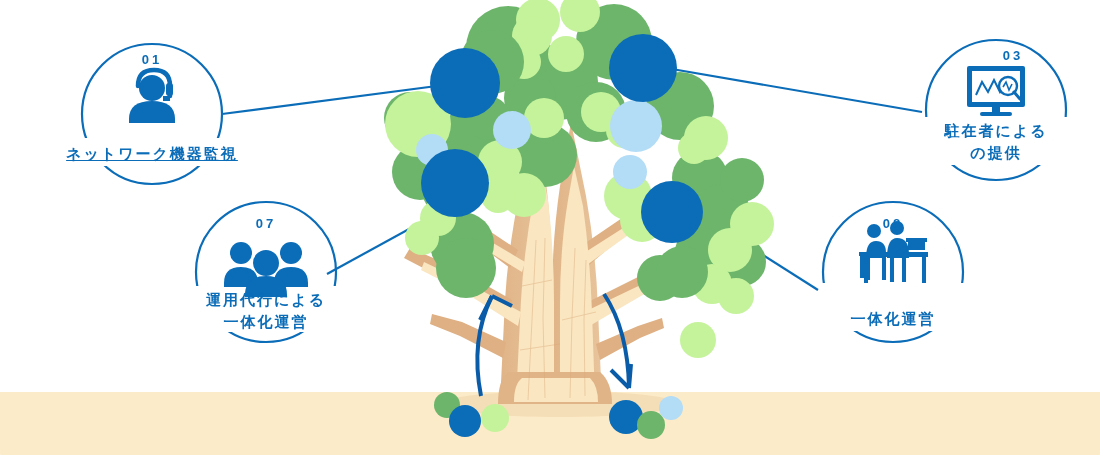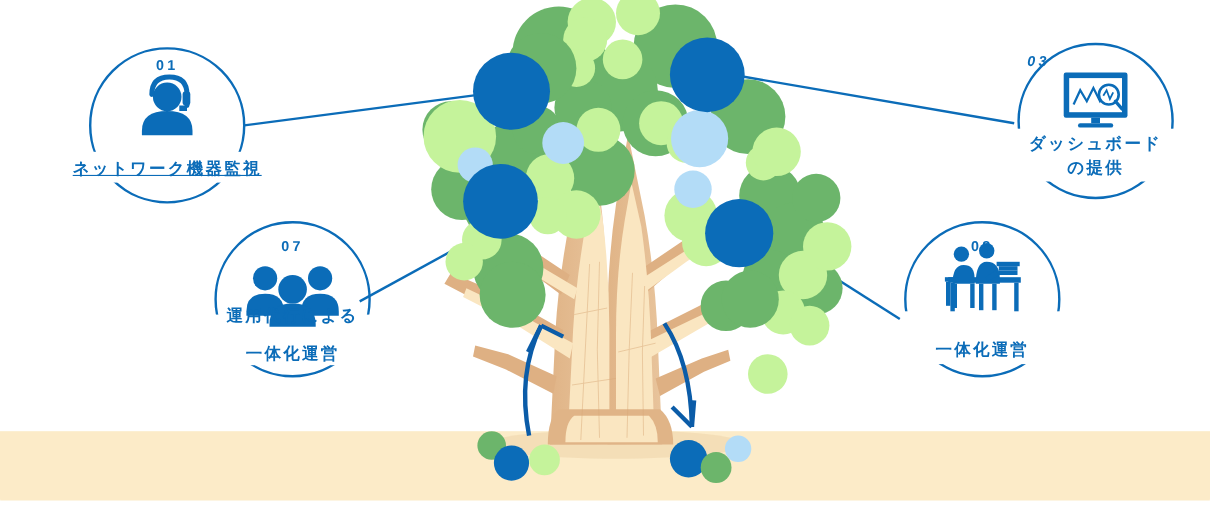--- a/index.html
+++ b/index.html
@@ -312,25 +312,25 @@
         <path d="M 905 246 L 896 252 L 898 256 L 908 250 Z"></path>
       </g>
     </g>
 
   </svg>
 
   <div class="node-num" style="left:112px; top:52px; width:80px;">01</div>
   <div class="node-label" style="left:52px; top:143px; width:200px;text-decoration:underline;">ネットワーク機器監視</div>
 
   <div class="node-num" style="left:226px; top:216px; width:80px;">07</div>
-  <div class="node-label" style="left:186px; top:277px; width:160px;text-align:center;">運用代行による</div>
+  <div class="node-label" style="left:186px; top:289px; width:160px;text-align:center;">運用代行による</div>
   <div class="node-label" style="left:186px; top:311px; width:160px;">一体化運営</div>
 
-  <div class="node-num" style="left:904px; top:48px; width:80px;font-style:italic;">03</div>
-  <div class="node-label" style="left:916px; top:120px; width:160px;">ダッシュボード</div>
+  <div class="node-num" style="left:973px; top:48px; width:80px;">03</div>
+  <div class="node-label" style="left:916px; top:120px; width:160px;">駐在者による</div>
   <div class="node-label" style="left:916px; top:142px; width:160px;">の提供</div>
 
   <div class="node-num" style="left:853px; top:216px; width:80px;">08</div>
   <div class="node-label" style="left:813px; top:308px; width:160px;">一体化運営</div>
 
 
   <div class="hit" style="left:82px; top:44px; width:140px; height:140px;"></div>
   <div class="hit" style="left:196px; top:202px; width:140px; height:140px;"></div>
   <div class="hit" style="left:926px; top:40px; width:140px; height:140px;"></div>
   <div class="hit" style="left:823px; top:202px; width:140px; height:140px;"></div>

